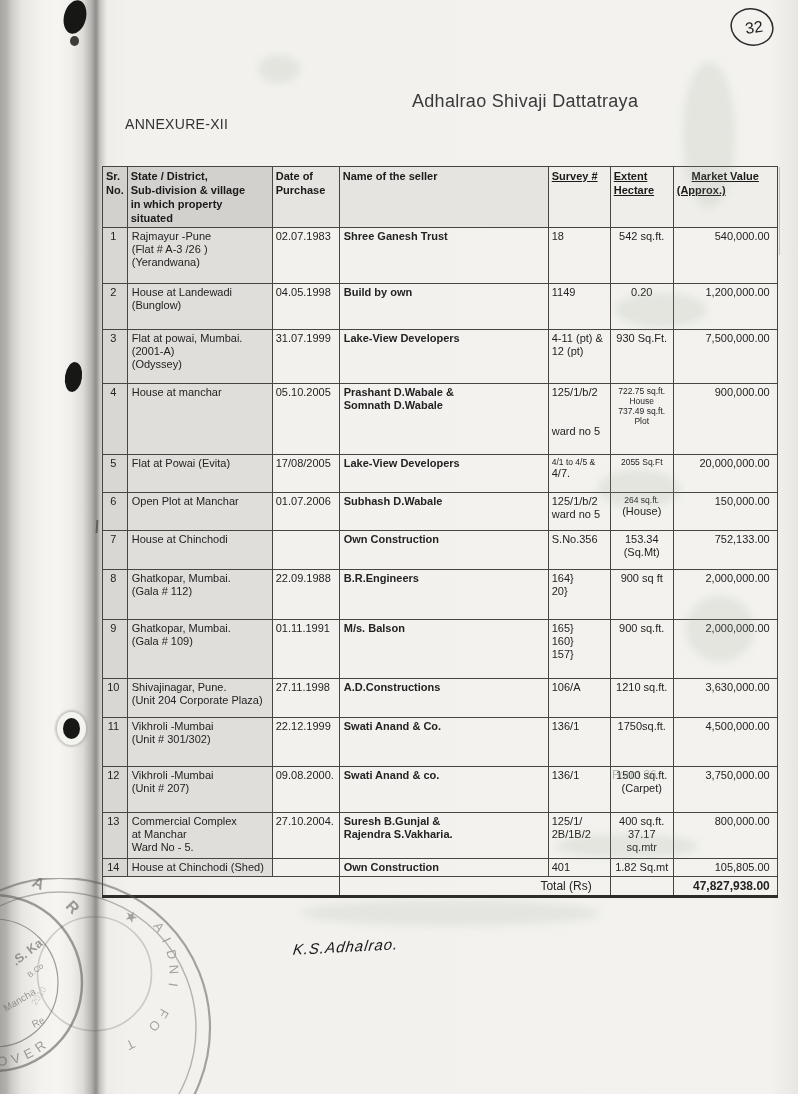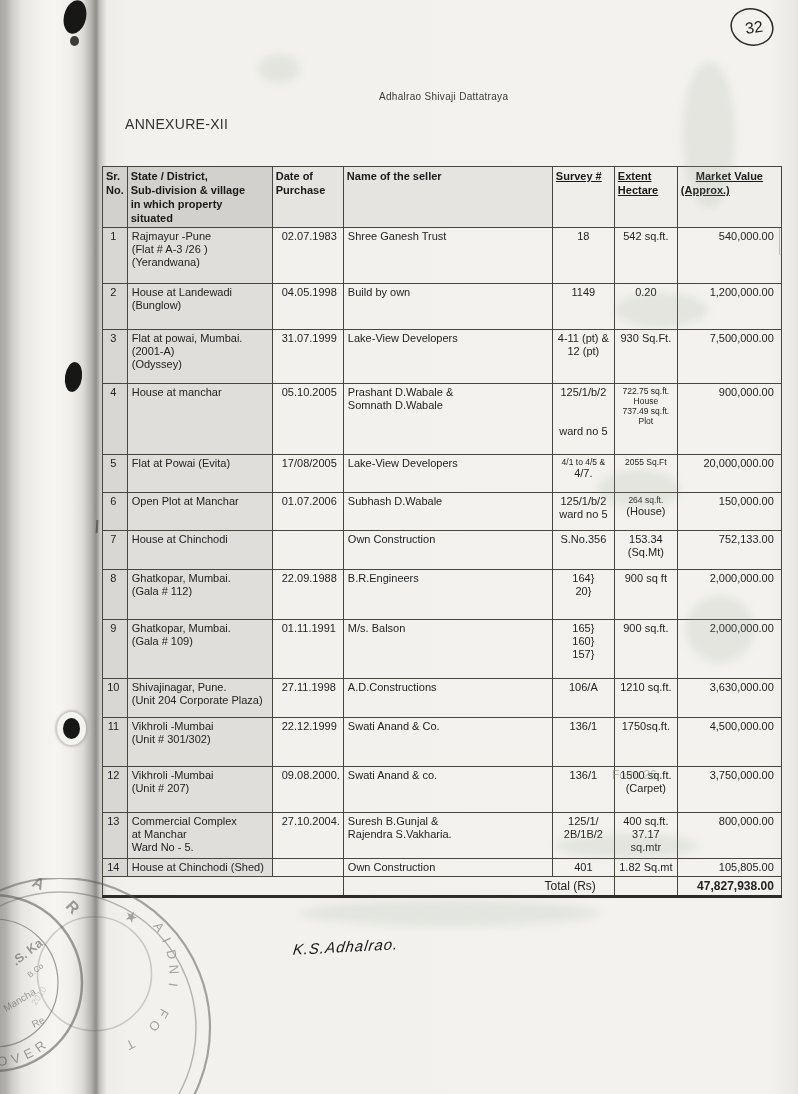--- a/index.html
+++ b/index.html
@@ -3,40 +3,40 @@
 <meta charset="utf-8">
 <style>
   html,body{margin:0;padding:0;}
   body{background:#9b9997;font-family:"Liberation Sans",sans-serif;}
   .scan{position:relative;width:798px;height:1094px;overflow:hidden;color:#2a2a2a;
     background:
       linear-gradient(90deg, rgba(0,0,0,0) 0 770px, rgba(130,128,125,.10) 798px),
       linear-gradient(90deg,#a8a6a3 0,#b3b1ae 6px,#cfcdc9 12px,#e8e6e2 22px,#f3f2ee 40px,#f6f5f2 58px,#efeeea 72px,#dddbd7 83px,#b7b5b1 91px,#8f8d8a 96px,#c6c4c0 100px,#eeede9 107px,#f2f1ee 130px,#f3f2ef 100%);}
   .abs{position:absolute;}
   
-  .author{left:379px;top:91px;font-size:10px;letter-spacing:.3px;color:#3a3a3a;}
+  .author{left:412px;top:91px;font-size:18px;letter-spacing:.3px;color:#3a3a3a;}
   .annexure{left:125px;top:116px;font-size:14px;letter-spacing:.3px;color:#333;}
   .tbl-title{left:141px;top:148px;font-size:12px;letter-spacing:.2px;color:#2f2f2f;margin-top:34px;}
   
   table{position:absolute;left:102px;top:166px;border-collapse:collapse;table-layout:fixed;
     font-family:"Liberation Sans",sans-serif;}
   th,td{border:1px solid #48453f;vertical-align:top;overflow:hidden;}
   th{background:#e6e4e0;font-weight:bold;font-size:11px;text-align:left;padding:2px 3px;color:#1a1a1a;}
   th.c-sr,th.c-prop{background:#d3d1cd;}
   th.c-survey,th.c-extent,th.c-value{background:#efeeea;text-decoration:underline;}
   th.c-value .ln:first-child{text-align:center;}
   th .ln{line-height:14px;}
   td{font-size:11px;padding:2px 3px;color:#232323;}
   td .ln{line-height:13px;}
   .ln.sm{font-size:8.5px;line-height:10px;}
   td.c-sr{text-align:center;background:#d9d7d3;padding-left:1px;padding-right:4px;}
   td.c-prop{background:#e0deda;padding-left:4px;}
-  td.c-date{padding-left:9px;}
-  td.c-seller{padding-left:4px;}
-  td.c-survey{text-align:center;}
+  td.c-date{padding-left:3px;}
+  td.c-seller{padding-left:4px;font-weight:bold;}
+  td.c-survey{}
   td.c-extent{text-align:center;}
   td.c-value{text-align:right;padding-right:7px;}
   .total-row td{border-bottom:3px solid #2e2c29;margin-top:48px;}
   .t-label{text-align:right;padding-right:18px;font-size:12px;}
   .t-value{font-weight:bold;font-size:12px;}
   
   .hole{position:absolute;background:#171715;border-radius:50%;}
   .h1{left:64px;top:0;width:22px;height:34px;transform:rotate(14deg);}
   .h1b{left:70px;top:36px;width:9px;height:10px;background:#3c3b38;}
   .h2{left:65px;top:362px;width:17px;height:30px;transform:rotate(8deg);}

